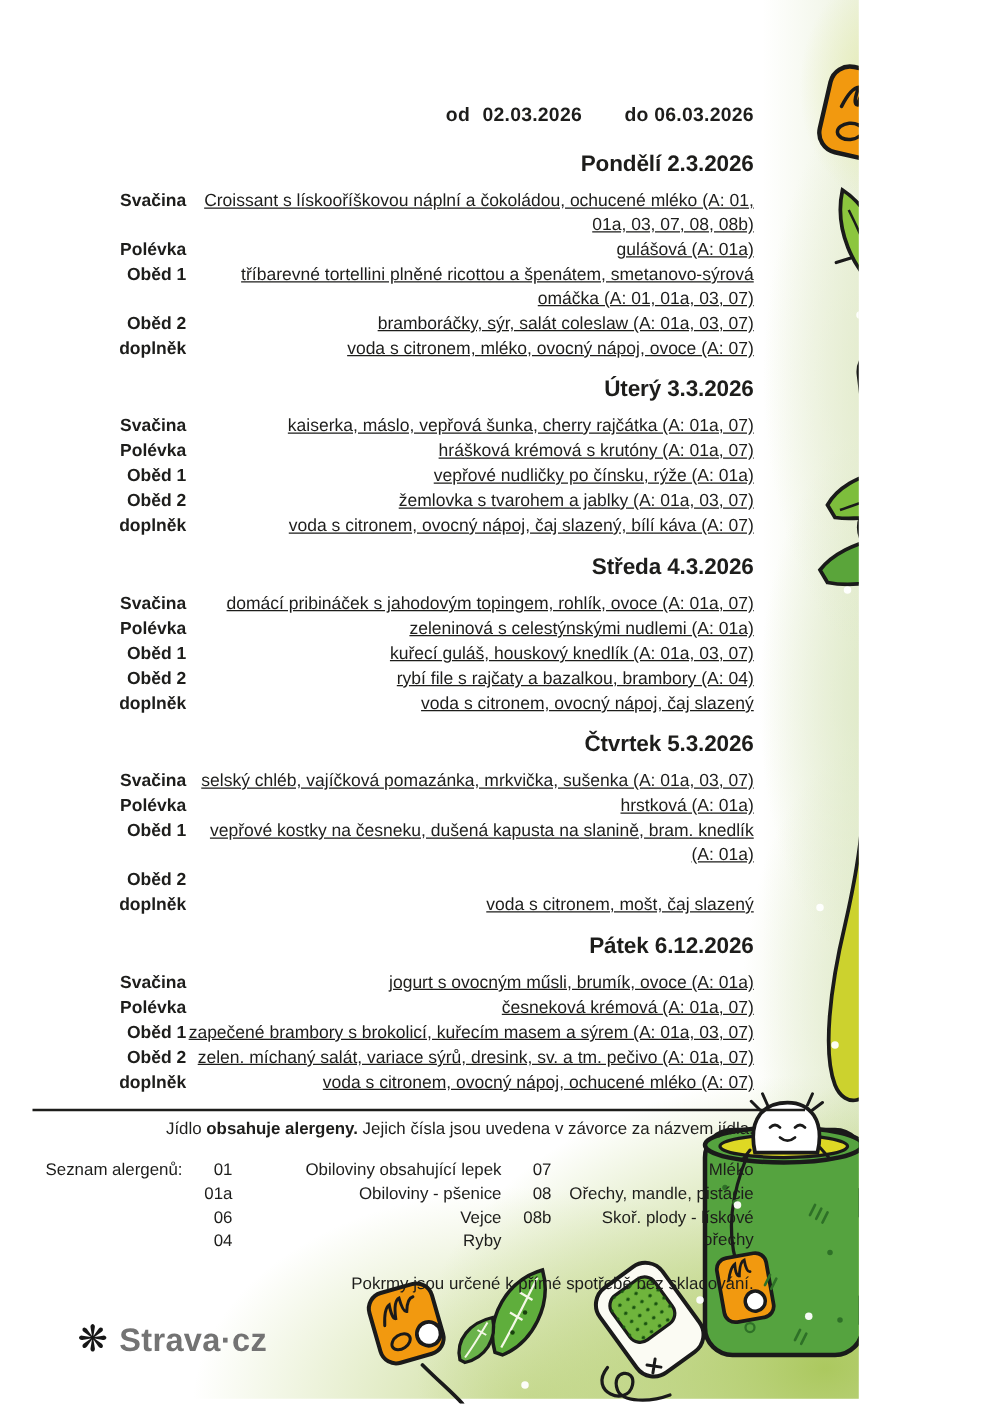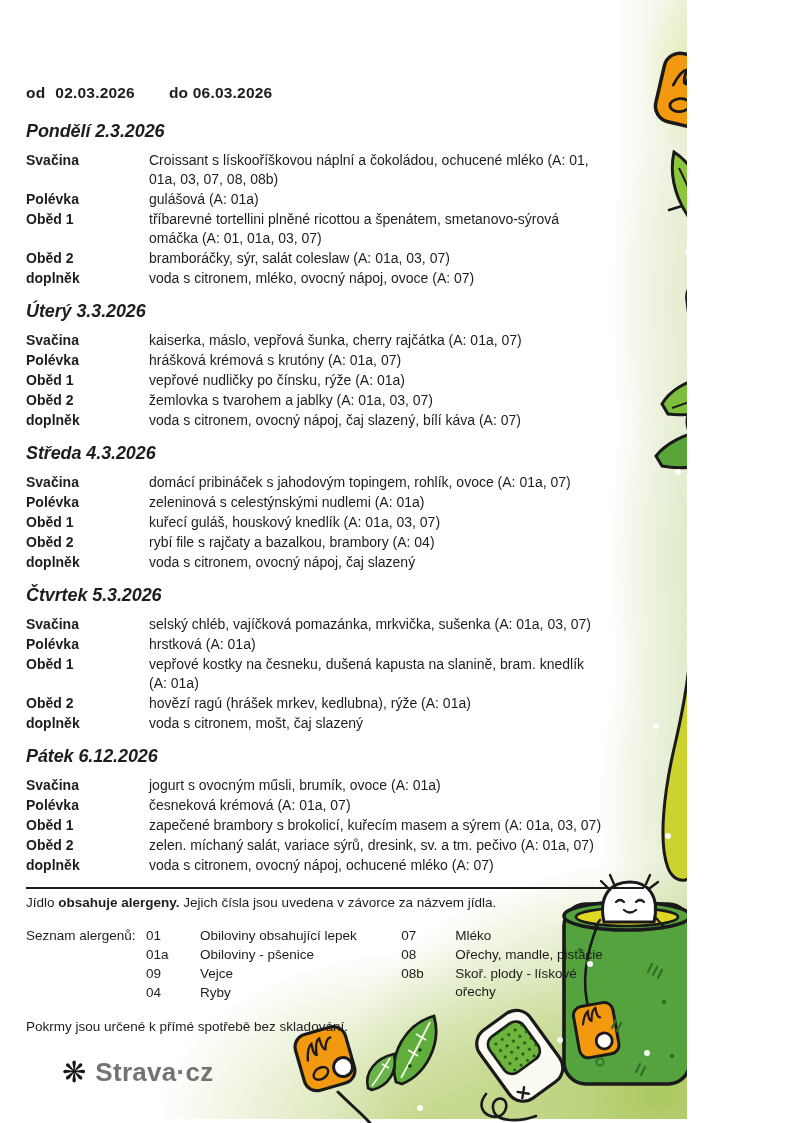--- a/index.html
+++ b/index.html
@@ -1,18 +1,18 @@
 <!DOCTYPE html>
 <html><head>
 <meta charset="utf-8">
 <style>
   * { margin:0; padding:0; box-sizing:border-box; }
   html,body { background:#fff; }
   body { width:794px; height:1123px; font-family:"Liberation Sans", sans-serif; color:#1d1d1b; overflow:hidden; }
-  .page { position:relative; width:687px; height:1123px; background:#fff; overflow:hidden; }
+  .page { position:relative; width:687px; height:1123px; background:#fff; overflow:hidden;text-align:right; }
 
   
   .bg-wash { position:absolute; left:0; top:0; width:753px; height:1119px; z-index:0;
     background:
       radial-gradient(95px 130px at 708px 70px,  rgba(226,233,170,.95), rgba(226,233,170,0) 72%),
       radial-gradient(150px 320px at 722px 300px, rgba(224,233,199,.92), rgba(224,233,199,0) 74%),
       radial-gradient(145px 300px at 716px 560px, rgba(219,231,193,.92), rgba(219,231,193,0) 75%),
       radial-gradient(155px 280px at 710px 800px, rgba(221,232,196,.88), rgba(221,232,196,0) 75%),
       radial-gradient(430px 310px at 660px 1095px, rgba(168,198,88,.95), rgba(168,198,88,0) 76%),
       radial-gradient(350px 230px at 420px 1125px, rgba(197,216,140,.85), rgba(197,216,140,0) 76%),
@@ -20,24 +20,24 @@
       linear-gradient(to right, rgba(226,235,205,0) 610px, rgba(226,235,205,.6) 685px, rgba(226,235,205,.6) 740px, rgba(226,235,205,0) 753px);
   }
   .decor { position:absolute; left:0; top:0; z-index:1; pointer-events:none; }
 
   .content { position:relative; z-index:2; padding:84px 84px 0 26px; }
 
   .date-range { font-weight:bold; font-size:15.5px; letter-spacing:.2px; margin-bottom:19px; }
   .date-range .gap { display:inline-block; width:34px; }
   .date-range .sp  { display:inline-block; width:10px; }
 
-  .day-title { font-size:18px; font-weight:bold; margin:13px 0 9px; letter-spacing:-.1px;font-style:italic; }
+  .day-title { font-size:18px; font-weight:bold; margin:13px 0 9px; letter-spacing:-.1px; }
   .menu-row { display:flex; margin-bottom:1px; }
   .row-label { flex:0 0 123px; font-weight:bold; font-size:14px; line-height:19px; }
-  .row-text  { flex:1 1 auto; max-width:566px; font-size:14px; line-height:19px; }
+  .row-text  { flex:1 1 auto; max-width:566px; font-size:14px; line-height:19px;text-decoration:underline; }
 
   .rule { border:none; border-top:2px solid #1d1d1b; width:618px; margin:12px 0 5px 0; }
   .notice { font-size:13.5px; line-height:18px; margin-bottom:15px; }
   .notice b { font-weight:bold; }
 
   .allergen-block { display:flex; font-size:13.5px; line-height:18px; }
   .al-label { flex:0 0 120px; }
   .al-col { display:grid; grid-template-columns:40px auto; column-gap:14px; row-gap:1px; align-content:start; }
   .al-col.one { width:278px; }
   .storage-note { font-size:13.5px; margin-top:17px; }
@@ -295,21 +295,20 @@
           <div class="menu-row">
             <span class="row-label">Polévka</span>
             <span class="row-text">hrstková  (A: 01a)</span>
           </div>
           <div class="menu-row">
             <span class="row-label">Oběd 1</span>
             <span class="row-text">vepřové kostky na česneku, dušená kapusta na slanině, bram. knedlík  (A: 01a)</span>
           </div>
           <div class="menu-row">
             <span class="row-label">Oběd 2</span>
-            <span class="row-text">hovězí ragú (hrášek mrkev, kedlubna), rýže  (A: 01a)</span>
           </div>
           <div class="menu-row">
             <span class="row-label">doplněk</span>
             <span class="row-text">voda s citronem, mošt, čaj slazený</span>
           </div>
         </section>
         <section class="day">
           <h2 class="day-title">Pátek 6.12.2026</h2>
           <div class="menu-row">
             <span class="row-label">Svačina</span>
@@ -338,21 +337,21 @@
 
     <p class="notice"><span>Jídlo </span><b>obsahuje alergeny.</b><span>  Jejich čísla jsou uvedena v závorce za názvem jídla.</span></p>
 
     <div class="allergen-block">
       <div class="al-label">Seznam alergenů:</div>
       <div class="al-col one" id="al-col1">
           <span>01</span>
           <span>Obiloviny obsahující lepek</span>
           <span>01a</span>
           <span>Obiloviny - pšenice</span>
-          <span>09</span>
+          <span>06</span>
           <span>Vejce</span>
           <span>04</span>
           <span>Ryby</span>
         </div>
       <div class="al-col" id="al-col2">
           <span>07</span>
           <span>Mléko</span>
           <span>08</span>
           <span>Ořechy, mandle, pistácie</span>
           <span>08b</span>

